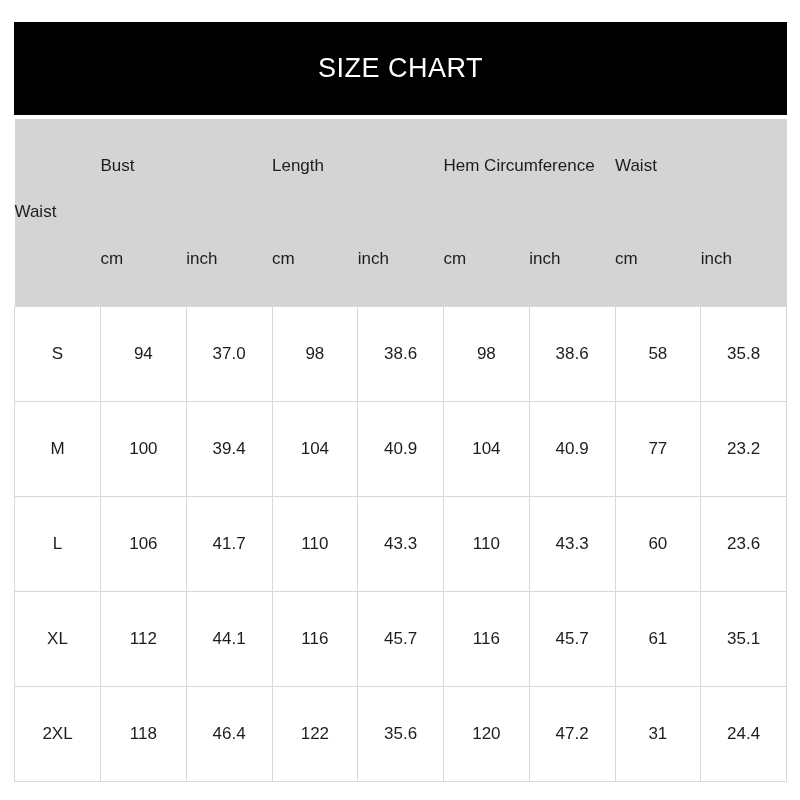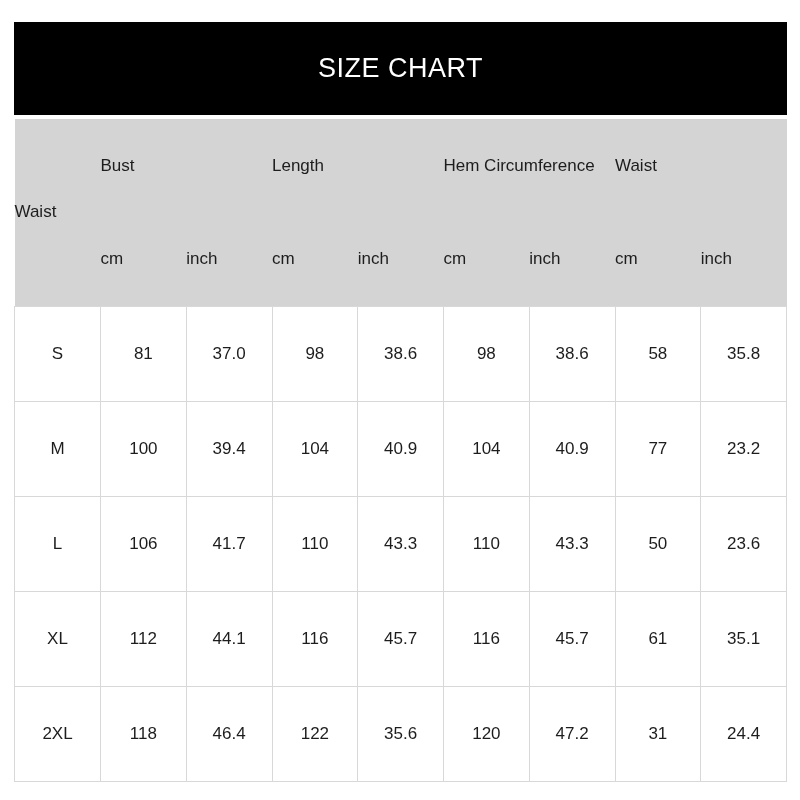--- a/index.html
+++ b/index.html
@@ -62,21 +62,21 @@
         <th>inch</th>
         <th>cm</th>
         <th>inch</th>
         <th>cm</th>
         <th>inch</th>
       </tr>
     </thead>
     <tbody>
       <tr>
         <td>S</td>
-        <td>81</td>
+        <td>94</td>
         <td>37.0</td>
         <td>98</td>
         <td>38.6</td>
         <td>98</td>
         <td>38.6</td>
         <td>58</td>
         <td>35.8</td>
       </tr>
       <tr>
         <td>M</td>
@@ -90,21 +90,21 @@
         <td>23.2</td>
       </tr>
       <tr>
         <td>L</td>
         <td>106</td>
         <td>41.7</td>
         <td>110</td>
         <td>43.3</td>
         <td>110</td>
         <td>43.3</td>
-        <td>50</td>
+        <td>60</td>
         <td>23.6</td>
       </tr>
       <tr>
         <td>XL</td>
         <td>112</td>
         <td>44.1</td>
         <td>116</td>
         <td>45.7</td>
         <td>116</td>
         <td>45.7</td>

